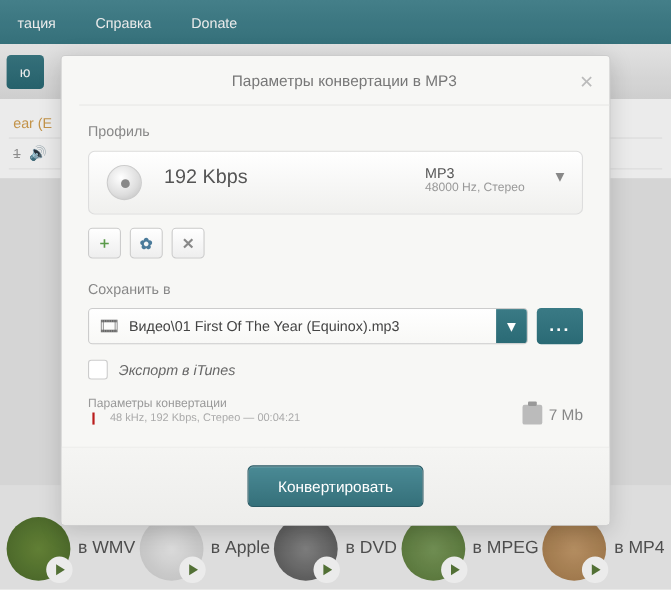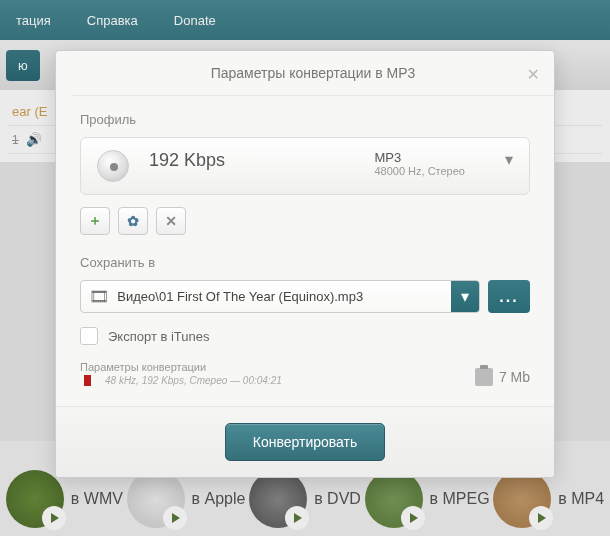--- a/index.html
+++ b/index.html
@@ -32,44 +32,44 @@
   .dialog-header { position: relative; text-align: center; padding: 14px; font-size: 14px; color: #777; border-bottom: 1px solid #e8e8e6; margin-left: 16px; }
   .dialog-close { position: absolute; right: 14px; top: 14px; color: #bbb; font-size: 16px; cursor: pointer; }
   .dialog-body { padding: 16px 24px 20px; }
   
   .section-label { font-size: 13px; color: #888; margin-bottom: 10px; }
   
   .profile-card { background: linear-gradient(#fff, #f0f0ee); border: 1px solid #ddd; border-radius: 6px; padding: 12px 16px; display: flex; align-items: flex-start; cursor: pointer; margin-bottom: 12px; }
   .profile-iconcirc { width: 32px; height: 32px; border-radius: 50%; background: radial-gradient(circle at 40% 35%, #fff, #ddd 60%, #bbb); border: 1px solid #ccc; margin-right: 20px; position: relative; }
   .profile-iconcirc::after { content: ''; position: absolute; width: 8px; height: 8px; background: #888; border-radius: 50%; top: 12px; left: 12px; }
   .profile-bitrate { font-size: 18px; color: #555; flex: 1; }
-  .profile-right { text-align: left; margin-right: 40px; }
+  .profile-right { text-align: left; margin-right: 28px; }
   .profile-fmt { font-size: 13px; color: #555; }
   .profile-detail { font-size: 11px; color: #999; }
   .profile-arrow { color: #888; }
   
   .icon-row { display: flex; gap: 8px; margin-bottom: 20px; }
   .icon-btn { width: 30px; height: 28px; background: linear-gradient(#fff, #eee); border: 1px solid #ccc; border-radius: 4px; display: flex; align-items: center; justify-content: center; cursor: pointer; font-size: 14px; color: #888; font-weight: bold; }
   .icon-btn.plus { color: #5a9a4a; }
   .icon-btn.gear { color: #4a7a9a; }
   
   .save-row { display: flex; gap: 8px; margin-bottom: 14px; }
   .save-input { flex: 1; display: flex; align-items: center; background: linear-gradient(#fff, #f8f8f6); border: 1px solid #ccc; border-radius: 4px; overflow: hidden; }
   .save-icon { padding: 0 8px; color: #666; }
   .save-text { flex: 1; font-size: 13px; color: #444; padding: 8px 0; border: none; background: transparent; outline: none; }
   .save-dropdown { width: 28px; align-self: stretch; background: linear-gradient(#3a7a85, #2a6a75); color: #fff; display: flex; align-items: center; justify-content: center; cursor: pointer; }
   .browse-btn { width: 42px; background: linear-gradient(#3a7a85, #2a6a75); border-radius: 4px; color: #fff; display: flex; align-items: center; justify-content: center; cursor: pointer; font-weight: bold; letter-spacing: 2px; }
   
-  .checkbox-row { display: flex; align-items: center; gap: 10px; font-size: 13px; color: #666; margin-bottom: 16px; }
+  .checkbox-row { display: flex; align-items: center; gap: 10px; font-size: 13px; color: #666; margin-bottom: 16px; font-style: italic; }
   .checkbox { width: 18px; height: 18px; border: 1px solid #ccc; border-radius: 3px; background: #fff; cursor: pointer; }
   
   .params-row { display: flex; justify-content: space-between; align-items: flex-end; }
   .params-left { font-size: 12px; color: #999; }
   .params-title { font-size: 11px; margin-bottom: 2px; }
-  .params-details { font-size: 10px; color: #aaa; padding-left: 14px; border-left: 7px solid #b91c1c; margin-left: 4px; font-style: italic; }
+  .params-details { font-size: 10px; color: #aaa; padding-left: 14px; border-left: 2px solid #b91c1c; margin-left: 4px; }
   .size-badge { font-size: 14px; color: #888; display: flex; align-items: center; gap: 6px; }
   .size-icon { width: 18px; height: 18px; background: #bbb; border-radius: 2px; position: relative; }
   .size-icon::after { content:''; position:absolute; width:8px; height:4px; background:#999; top:-3px; left:5px; border-radius:1px; }
   
   .dialog-footer { padding: 16px; text-align: center; border-top: 1px solid #e8e8e6; background: linear-gradient(#f5f5f3, #ededeb); border-radius: 0 0 4px 4px; }
   .convert-btn { background: linear-gradient(#4a8a95, #35707a); color: #fff; border: 1px solid #2a5a65; border-radius: 5px; padding: 10px 27px; font-size: 14px; cursor: pointer; box-shadow: inset 0 1px 0 rgba(255,255,255,0.2); }
 </style>
 </head>
 <body>
 

